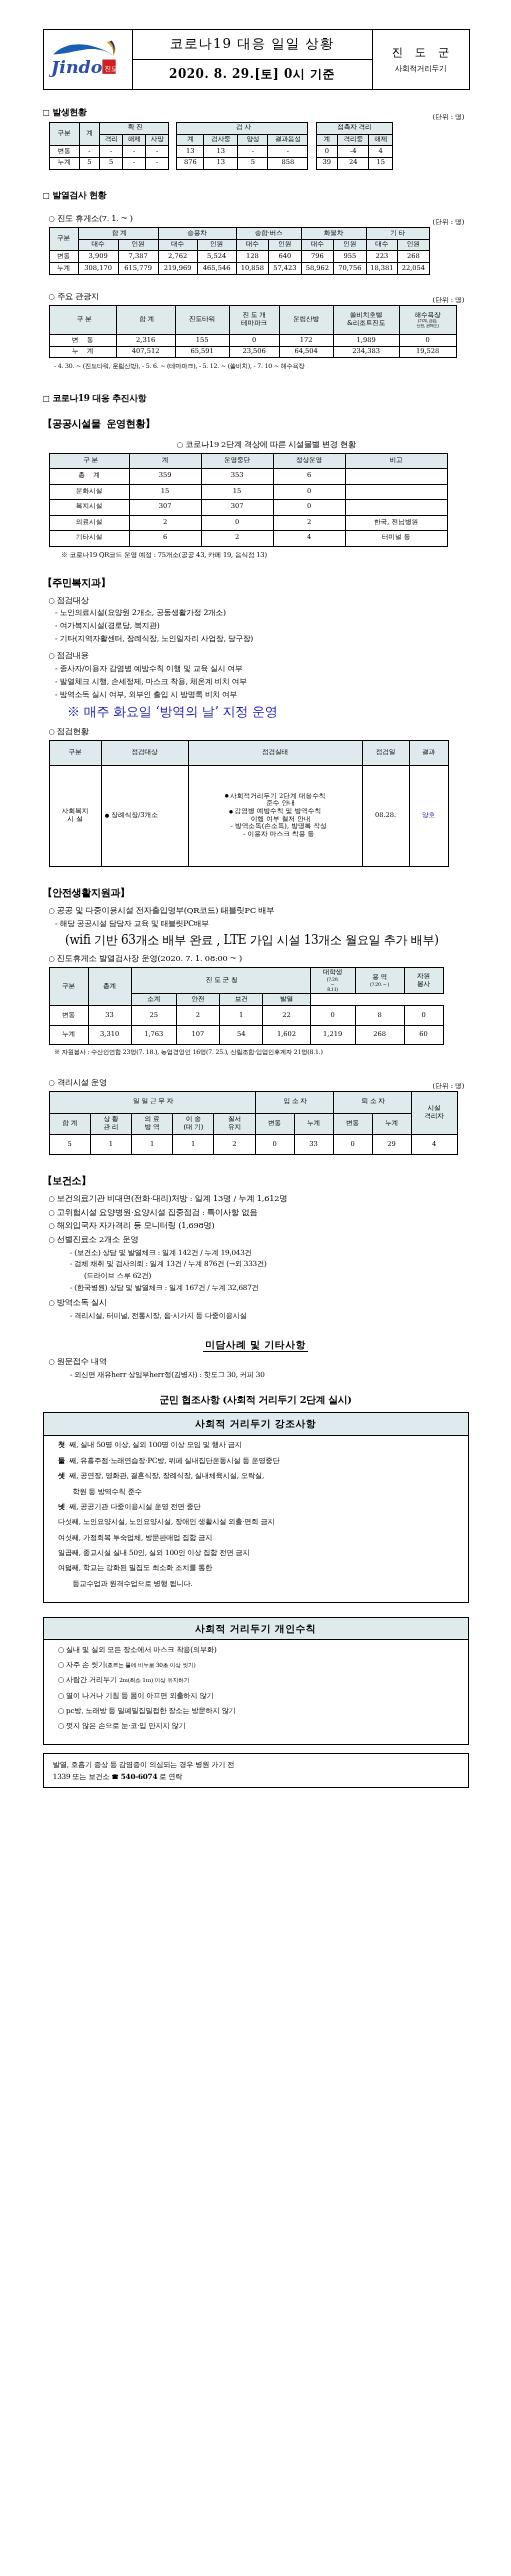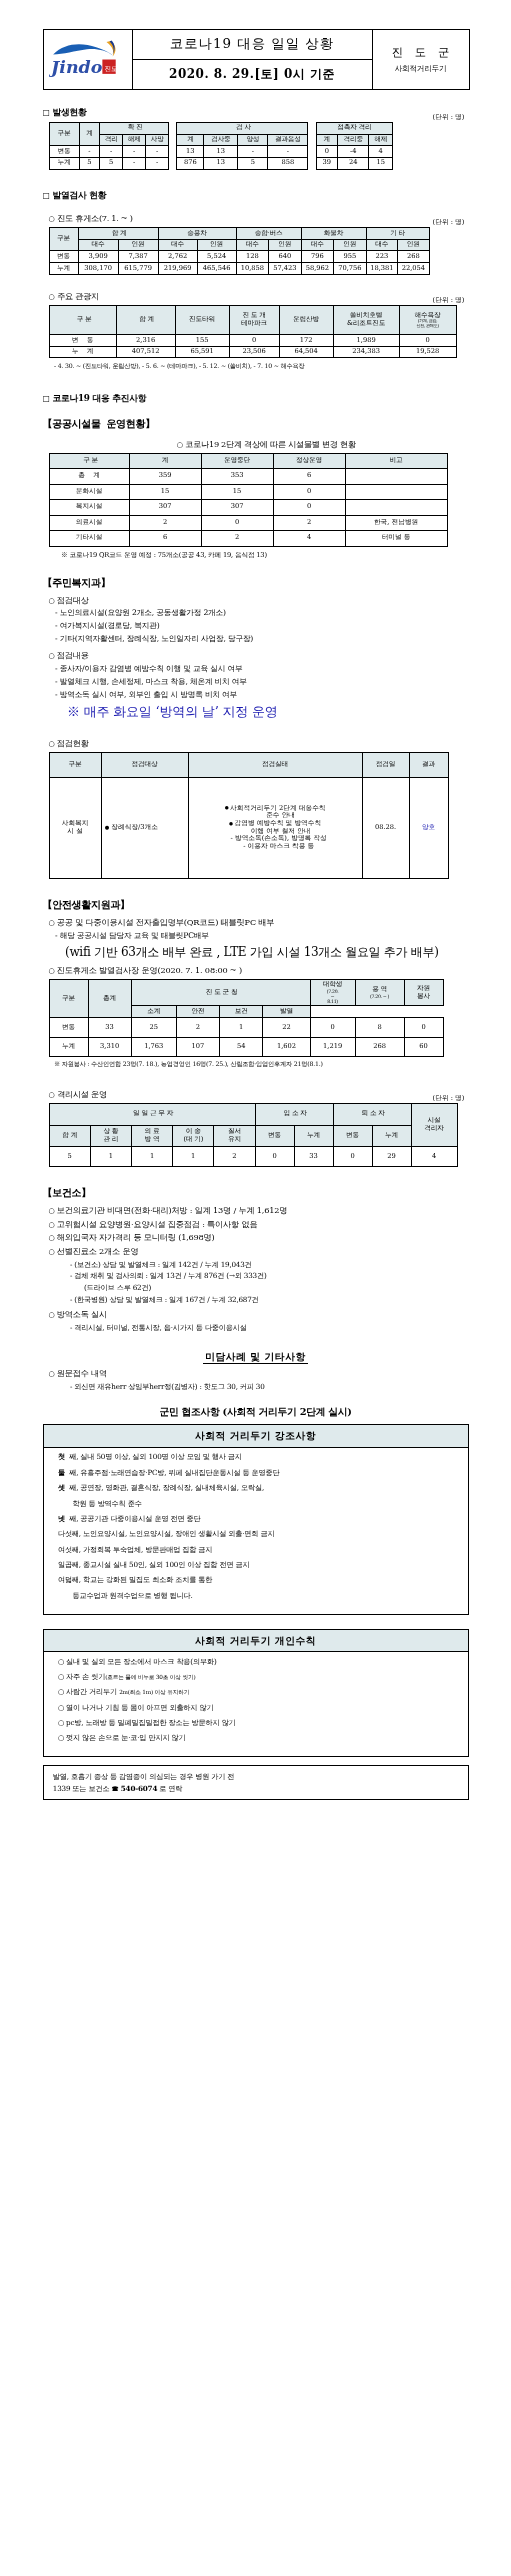--- a/index.html
+++ b/index.html
@@ -571,21 +571,21 @@
   <ul class="circ" style="margin-top:5.2px">
     <li>점검내용</li>
   </ul>
   <ul class="dash">
     <li>종사자/이용자 감염병 예방수칙 이행 및 교육 실시 여부</li>
     <li>발열체크 시행, 손세정제, 마스크 착용, 체온계 비치 여부</li>
     <li>방역소독 실시 여부, 외부인 출입 시 방명록 비치 여부</li>
   </ul>
   <div class="sub-note">※ 매주 화요일 ‘방역의 날’ 지정 운영</div>
 
-  <ul class="circ" style="margin-top:18px">
+  <ul class="circ" style="margin-top:6px">
     <li>점검현황</li>
   </ul>
 
   <table class="gt">
     <tbody>
         <tr>
       <th style="width:52px;height:25px">구분</th>
       <th style="width:87px">점검대상</th>
       <th style="width:174px">점검실태</th>
       <th style="width:47px">점검일</th>

